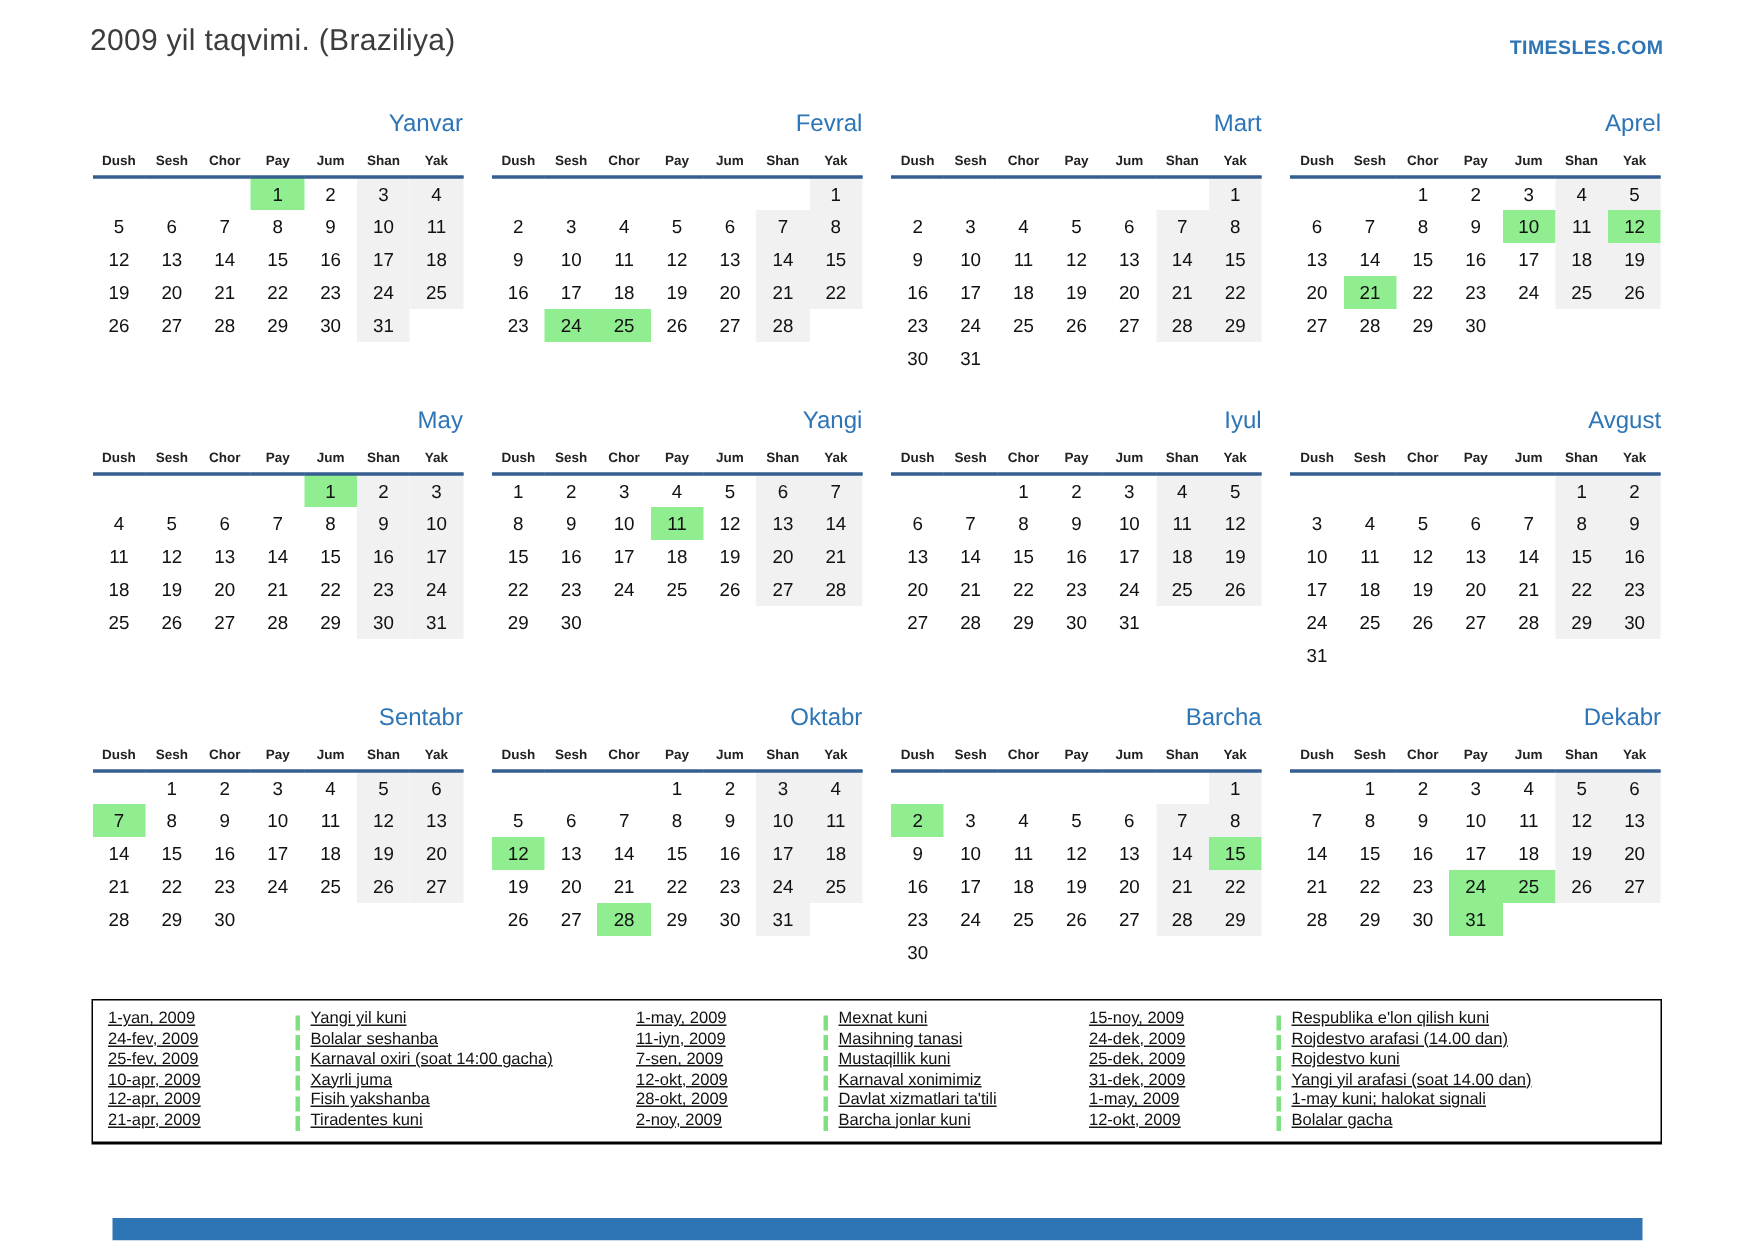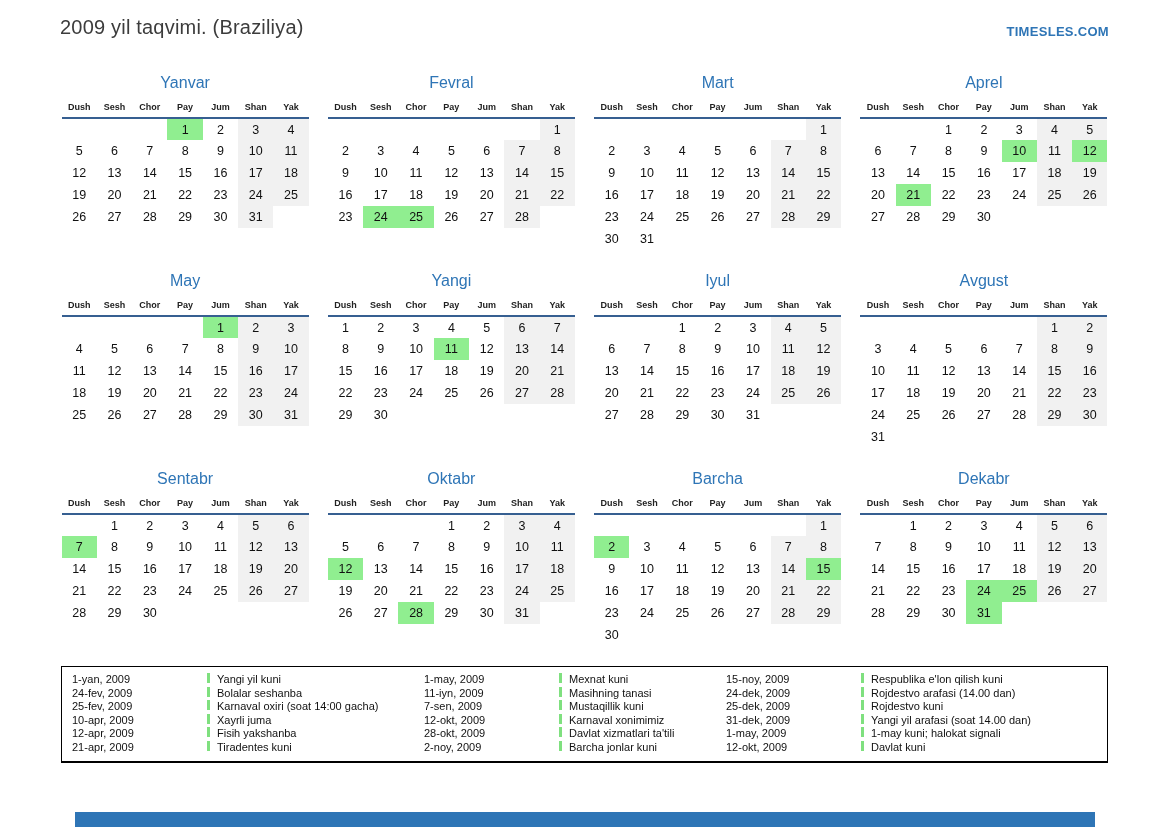--- a/index.html
+++ b/index.html
@@ -18,38 +18,38 @@
   }
   .page{padding:16px 60px 0 60px;border-radius:29px;}
   .header-row{display:flex;justify-content:space-between;align-items:flex-start;height:40px;}
   .page-title{font-size:20px;color:#3c3c3c;font-weight:normal;letter-spacing:0.2px;}
   .site-link{font-size:13px;font-weight:bold;color:var(--accent);text-decoration:none;margin-top:8px;letter-spacing:0.3px;}
   .months-grid{
     display:grid;grid-template-columns:repeat(4,1fr);
     column-gap:16px;row-gap:22px;margin-top:18px;justify-items:center;
   }
   .month{width:247px;}
-  .month-title{text-align:center;color:var(--accent);font-size:16px;margin-bottom:10px;font-weight:normal;}
+  .month-title{text-align:right;color:var(--accent);font-size:16px;margin-bottom:10px;font-weight:normal;}
   .month table{border-collapse:collapse;width:247px;table-layout:fixed;}
   .month th{
     font-size:9px;font-weight:bold;color:#222;text-align:center;
     padding-bottom:5px;border-bottom:2px solid var(--rule);
   }
   .month td{height:22px;text-align:center;font-size:12.5px;color:#111;}
   .month td.weekend{background:var(--weekend);}
   .month td.holiday{background:var(--holiday);}
   .legend-box{
     margin:20px 1px 0 1px;border:1px solid #000;border-bottom-width:2px;
     padding:6px 10px 7px 10px;
     display:grid;grid-template-columns:352px 302px 1fr;
   }
   .legend-group{display:flex;flex-direction:column;}
-  .legend-row{display:flex;align-items:center;line-height:13.5px;height:13.5px;}
+  .legend-row{display:flex;align-items:center;line-height:13.5px;height:13.5px;text-decoration:underline;}
   .legend-date{width:125px;flex:none;font-size:11px;color:#111;}
-  .legend-name{font-size:11px;color:#111;display:flex;align-items:flex-start;margin-left:10px;}
+  .legend-name{font-size:11px;color:#111;display:flex;align-items:flex-end;}
   .legend-marker{display:inline-block;width:3px;height:10px;background:var(--marker);margin-right:7px;flex:none;}
   .footer-bar{position:absolute;left:75px;right:74px;bottom:0;height:15px;background:var(--footer);}
 </style>
 </head>
 <body>
 
 <div class="page">
   <div class="header-row">
     <h1 class="page-title">2009 yil taqvimi. (Braziliya)</h1>
     <a href="#" class="site-link">TIMESLES.COM</a>
@@ -963,20 +963,20 @@
           <span class="legend-date">1-may, 2009</span>
           <span class="legend-name">
             <span class="legend-marker"></span>
             <span>1-may kuni; halokat signali</span>
           </span>
         </div>
         <div class="legend-row">
           <span class="legend-date">12-okt, 2009</span>
           <span class="legend-name">
             <span class="legend-marker"></span>
-            <span>Davlat kuni</span>
+            <span>Bolalar gacha</span>
           </span>
         </div>
       </div>
     </div>
 </div>
 
 <div class="footer-bar"></div>
 
 </body></html>

